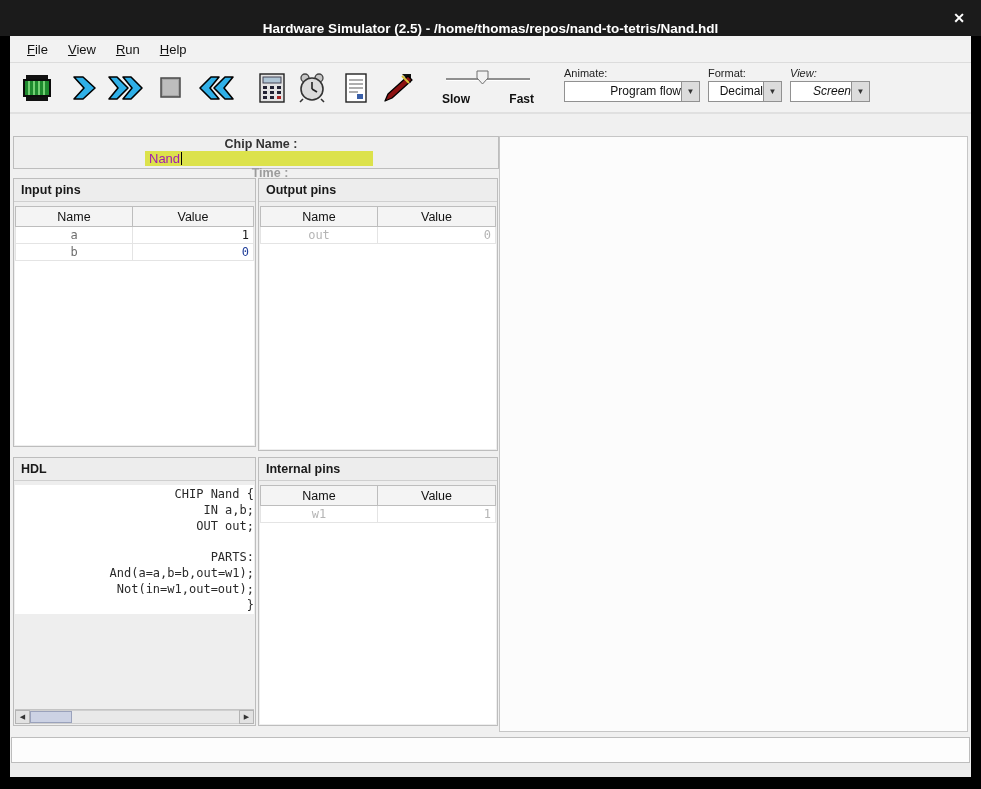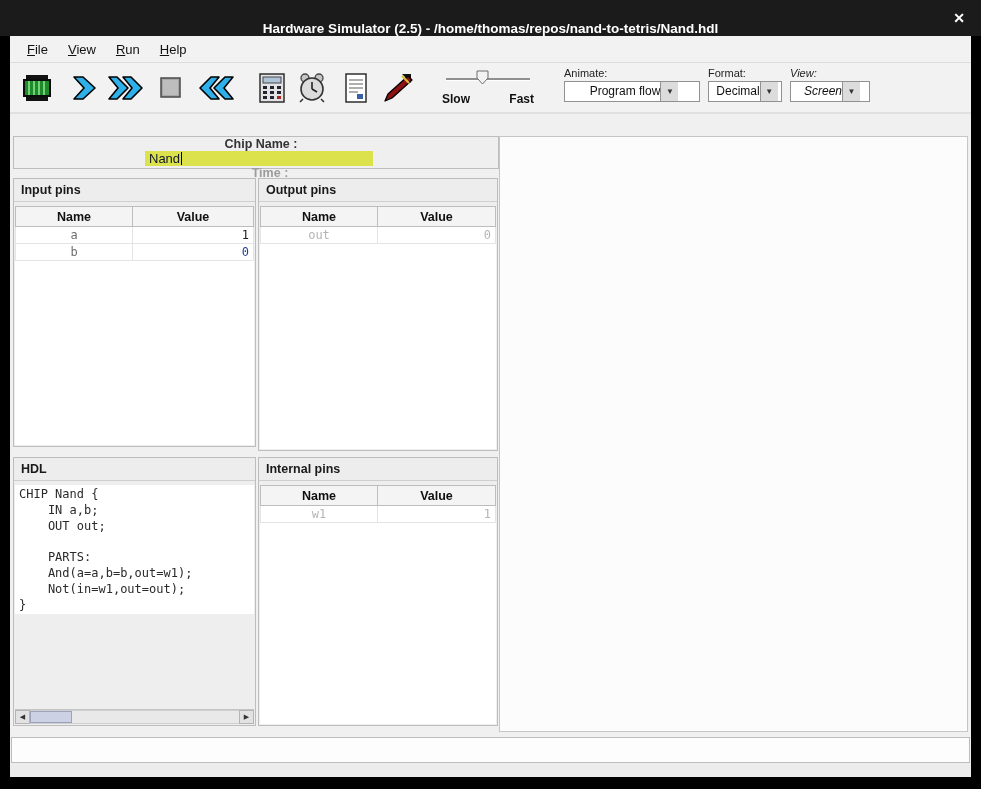--- a/index.html
+++ b/index.html
@@ -37,64 +37,64 @@
   }
   .tool-btn { height:40px; display:flex; align-items:center; justify-content:center; }
   .speed-slider { width:92px; margin-left:14px; margin-right:22px; position:relative; height:40px; }
   .slider-track { position:absolute; top:10px; left:4px; right:4px; height:2px; background:#8f8f8f; box-shadow:0 1px 0 #fff; }
   .slider-thumb { position:absolute; top:2px; left:34px; }
   .slider-labels { position:absolute; bottom:2px; left:0; right:0; display:flex; justify-content:space-between; font-weight:bold; font-size:12px; color:#111; }
   .combo-group { margin-left:8px; display:flex; flex-direction:column; height:42px; }
   .combo-label { font-size:11px; color:#222; margin-bottom:2px; }
   .combo {
     height:21px; background:#fff; border:1px solid #919191;
-    display:flex; align-items:center; justify-content:center;
+    display:flex; align-items:center; justify-content:flex-end;
   }
   .combo-value { font-size:12px; color:#111; padding-left:4px; white-space:nowrap; overflow:hidden; }
   .combo-btn {
     width:18px; height:100%; background:#dcdcdc; border-left:1px solid #919191;
     display:flex; align-items:center; justify-content:center; font-size:8px; color:#333; flex:none;
   }
   
   .main { flex:1; position:relative; background:#f0f0f0; }
   .panel { position:absolute; border:1px solid #bdbdbd; background:#eee; }
   .panel-title {
     height:23px; display:flex; align-items:center; padding-left:7px;
     font-size:12.5px; font-weight:bold; color:#1a1a1a;
     background:#ededed; border-bottom:1px solid #cfcfcf;
   }
   
   .chip-bar { left:3px; top:22px; width:486px; height:33px; display:flex; align-items:center; background:#efefef;flex-direction:column; }
   .chip-label { font-size:12.5px; font-weight:bold; color:#333; margin-left:10px; }
-  .field-yellow { background:#dce24b; height:18px; display:flex; align-items:center; padding-left:4px; font-size:13px; color:#0f172a; }
+  .field-yellow { background:#dce24b; height:18px; display:flex; align-items:center; padding-left:4px; font-size:13px; color:#a21caf; }
   .chip-name-field { width:228px; margin-left:6px; }
   .time-label { font-size:12.5px; font-weight:bold; color:#9c9c9c; margin-left:28px; }
   .time-field { width:66px; height:16px; margin-left:12px; }
   .caret { display:inline-block; width:1px; height:13px; background:#000; margin-left:1px; }
   
   .input-pins  { left:3px;   top:64px;  width:243px; height:269px; }
   .output-pins { left:248px; top:64px;  width:240px; height:273px; }
   .hdl-panel   { left:3px;   top:343px; width:243px; height:269px; }
   .internal-pins{ left:248px; top:343px; width:240px; height:269px; }
   .table-wrap { position:absolute; top:27px; left:1px; right:1px; bottom:1px; background:#fff; }
   table.pin-table { width:100%; border-collapse:collapse; }
   table.pin-table th {
-    height:20px; font-weight:bold; font-size:12.5px; color:#111;
+    height:20px; font-weight:normal; font-size:12.5px; color:#111;
     background:#f4f4f4; border:1px solid #bdbdbd; text-align:center;
   }
   table.pin-table td { height:17px; font-family:"DejaVu Sans Mono", monospace; font-size:12px; border:1px solid #e4e4e4; }
   td.pin-name { width:117px; text-align:center; color:#6e6e6e; }
   td.pin-value { text-align:right; padding-right:4px; color:#1c1c1c; }
   tr.dim td { color:#b5b5b5; }
   td.selected { border:2px solid #5079bd; color:#23419b; }
   
   .code-area { position:absolute; top:27px; left:1px; right:1px; height:129px; background:#fff; }
   .code-area pre {
     font-family:"DejaVu Sans Mono", monospace; font-size:12px; line-height:15.8px;
-    color:#2a2a2a; padding:2px 0 0 4px; white-space:pre;
+    color:#2a2a2a; padding:2px 0 0 4px; white-space:pre;text-align:right;
   }
   .hscrollbar {
     position:absolute; bottom:1px; left:1px; right:1px; height:15px;
     display:flex; background:#e9e9e9; border-top:1px solid #c4c4c4;
   }
   .sb-btn {
     width:15px; height:100%; background:#e2e2e2; border:1px solid #b4b4b4;
     font-size:7px; color:#333; display:flex; align-items:center; justify-content:center; flex:none;
   }
   .sb-track { flex:1; position:relative; border-top:1px solid #cfcfcf; border-bottom:1px solid #cfcfcf; }

